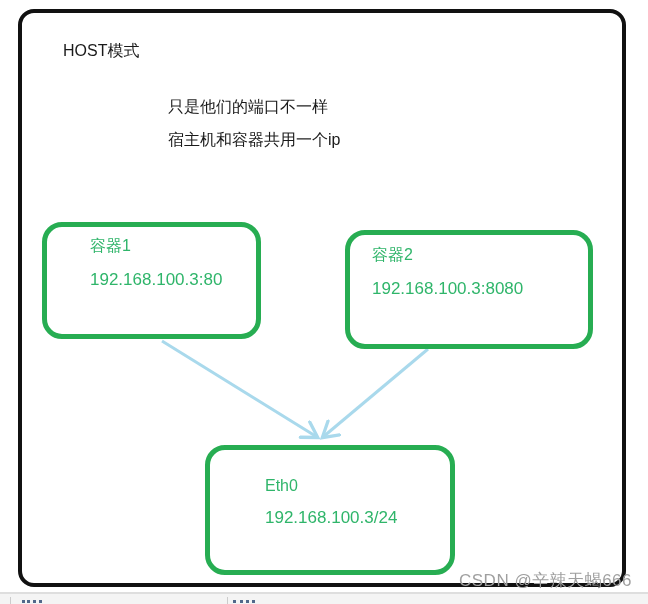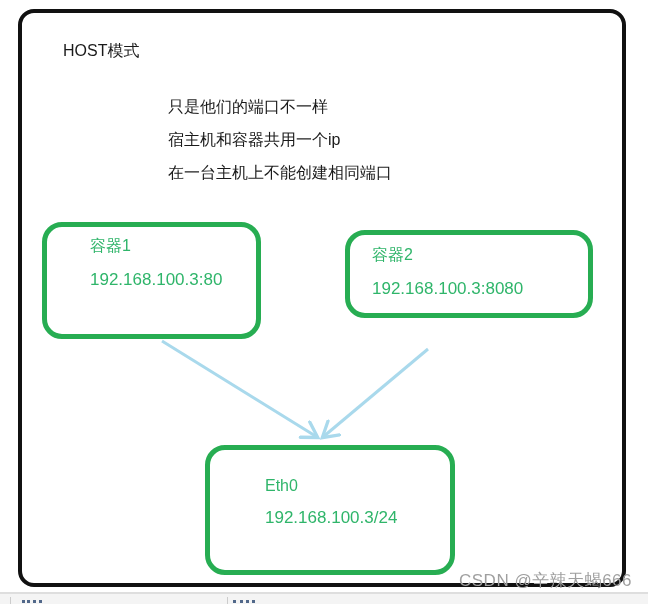--- a/index.html
+++ b/index.html
@@ -43,21 +43,21 @@
     position: absolute;
     border: 5px solid var(--node-border, #27ad52);
     border-radius: 20px;
     background: #ffffff;
     color: var(--node-text, #2fb56a);
   }
   .node .node-label { font-size: 16px; }
   .node .node-address { font-size: 17px; margin-top: 13px; }
 
   .node-container1 { left: 42px;  top: 222px; width: 219px; height: 117px; padding: 9px 0 0 43px; }
-  .node-container2 { left: 345px; top: 230px; width: 248px; height: 88px; padding: 10px 0 0 22px; }
+  .node-container2 { left: 345px; top: 230px; width: 248px; height: 119px; padding: 10px 0 0 22px; }
   .node-eth0       { left: 205px; top: 445px; width: 250px; height: 130px; padding: 27px 0 0 55px; }
 
   .arrows {
     position: absolute;
     left: 0; top: 0;
     width: 648px; height: 604px;
     pointer-events: none;
   }
 
   .watermark {
@@ -96,21 +96,20 @@
 
 <div class="stage">
 
   <div class="frame"></div>
 
   <div class="title">HOST模式</div>
 
   <div class="description">
     <div>只是他们的端口不一样</div>
     <div>宿主机和容器共用一个ip</div>
-    <div>在一台主机上不能创建相同端口</div>
   </div>
 
   <svg class="arrows" viewBox="0 0 648 604" xmlns="http://www.w3.org/2000/svg" aria-hidden="true">
     <defs>
       <marker id="arrowhead" markerWidth="7" markerHeight="7" refX="5.2" refY="3.5" orient="auto" markerUnits="strokeWidth">
         <path d="M0.5,0.5 L5.5,3.5 L0.5,6.5" fill="none" stroke="var(--arrow, #a9d9ec)" stroke-width="1.1" stroke-linecap="round"></path>
       </marker>
     </defs>
     <line x1="162" y1="341" x2="317" y2="437" stroke="var(--arrow, #a9d9ec)" stroke-width="3" marker-end="url(#arrowhead)"></line>
     <line x1="428" y1="349" x2="323" y2="437" stroke="var(--arrow, #a9d9ec)" stroke-width="3" marker-end="url(#arrowhead)"></line>

